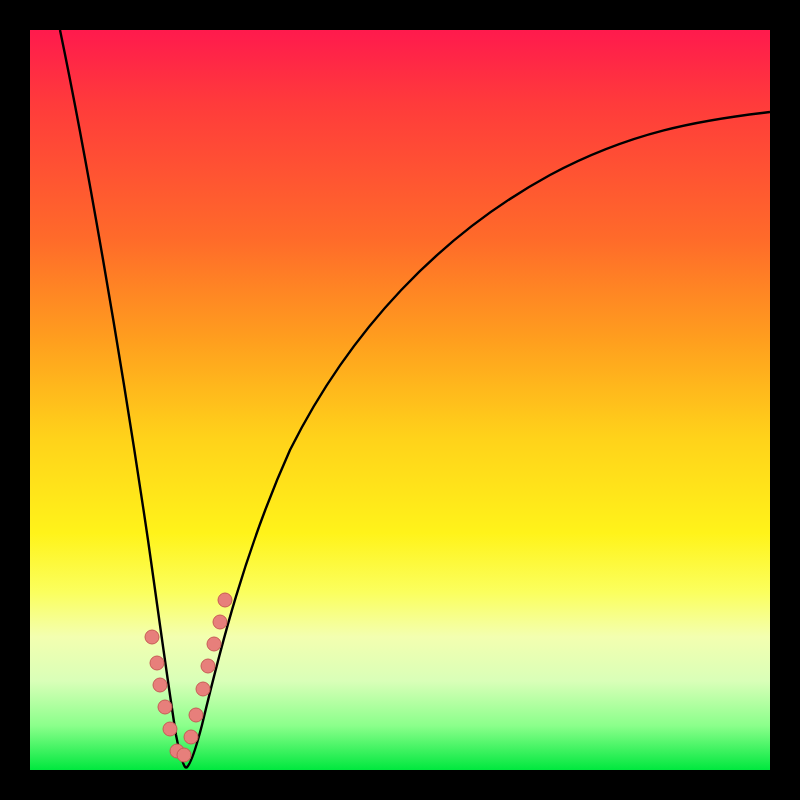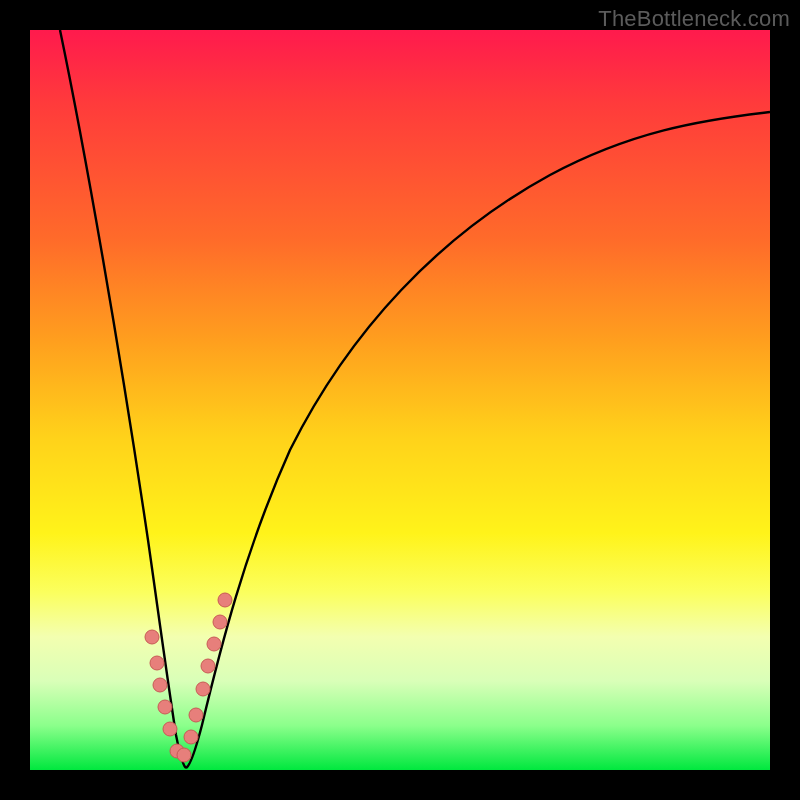--- a/index.html
+++ b/index.html
@@ -93,14 +93,13 @@
         <circle cx="166" cy="685" r="7"></circle>
         <circle cx="173" cy="659" r="7"></circle>
         <circle cx="178" cy="636" r="7"></circle>
         <circle cx="184" cy="614" r="7"></circle>
         <circle cx="190" cy="592" r="7"></circle>
         <circle cx="195" cy="570" r="7"></circle>
       </g>
     </svg>
   </div>
 
-  <div class="watermark">TheBottleneck.com</div>
 </div>
 
 </body></html>

